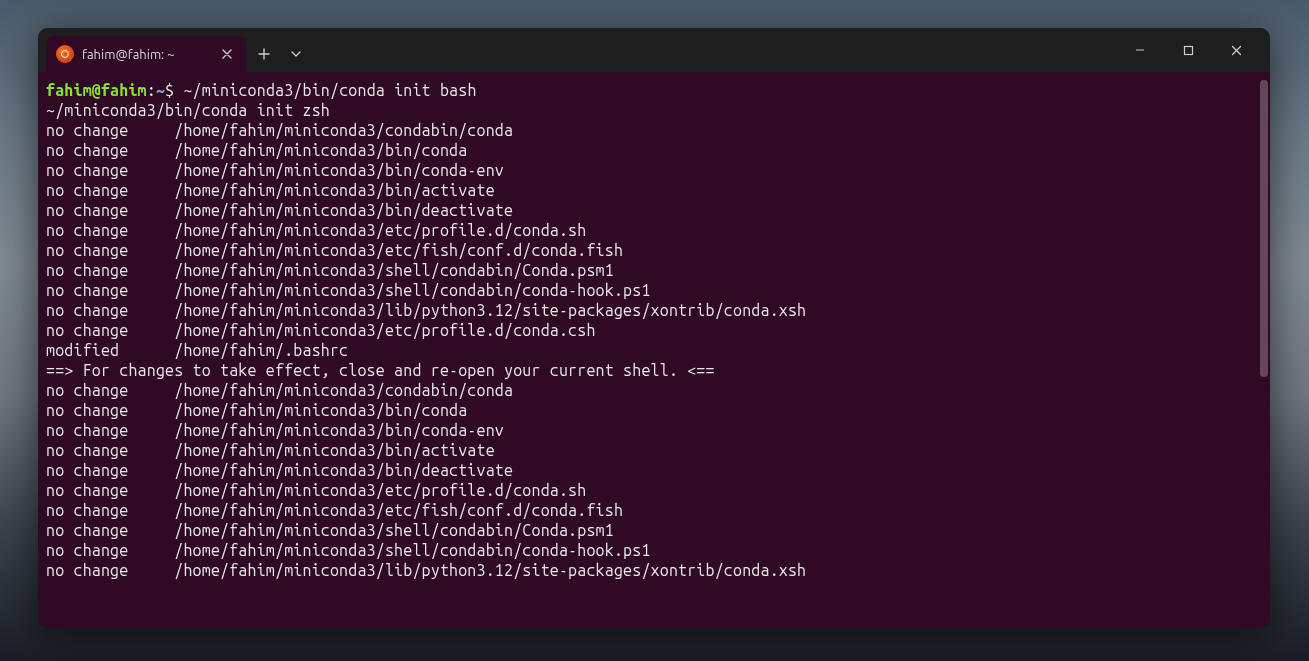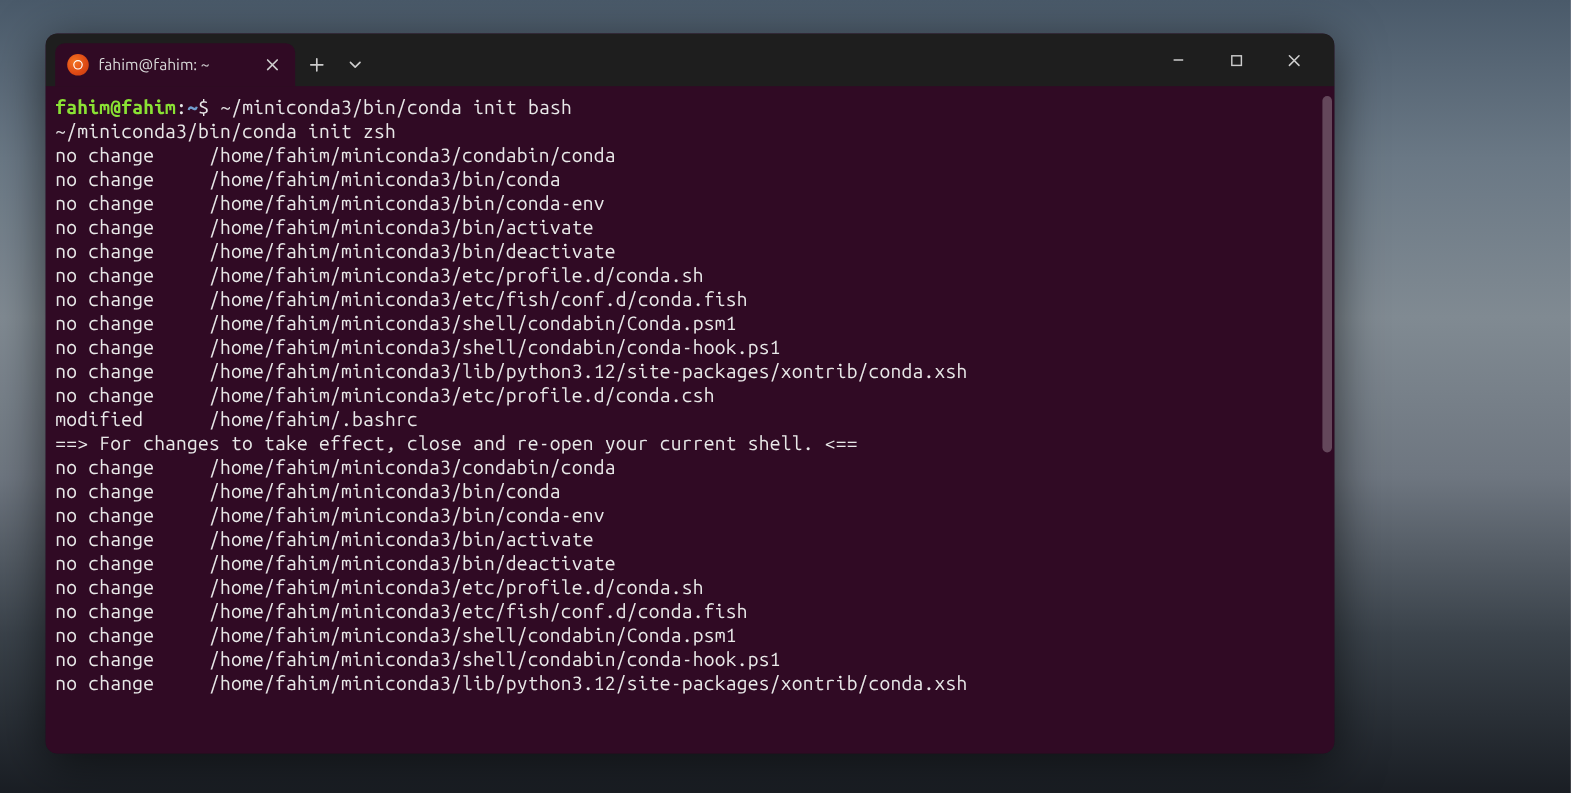--- a/index.html
+++ b/index.html
@@ -8,21 +8,21 @@
     height: 661px;
     background: linear-gradient(180deg, #4a5a6a 0%, #6a7885 20%, #808a92 40%, #6e7680 60%, #3a424a 80%, #1a1e24 100%);
     font-family: 'Ubuntu Mono', 'DejaVu Sans Mono', monospace;
     overflow: hidden;
     position: relative;
   }
   .window {
     position: absolute;
     left: 38px;
     top: 28px;
-    width: 1074px;
+    width: 1232px;
     height: 600px;
     background: #2d0b23;
     border-radius: 10px;
     box-shadow: 0 8px 40px rgba(0,0,0,0.6);
     overflow: hidden;
     display: flex;
     flex-direction: column;
   }
   .titlebar {
     height: 44px;

